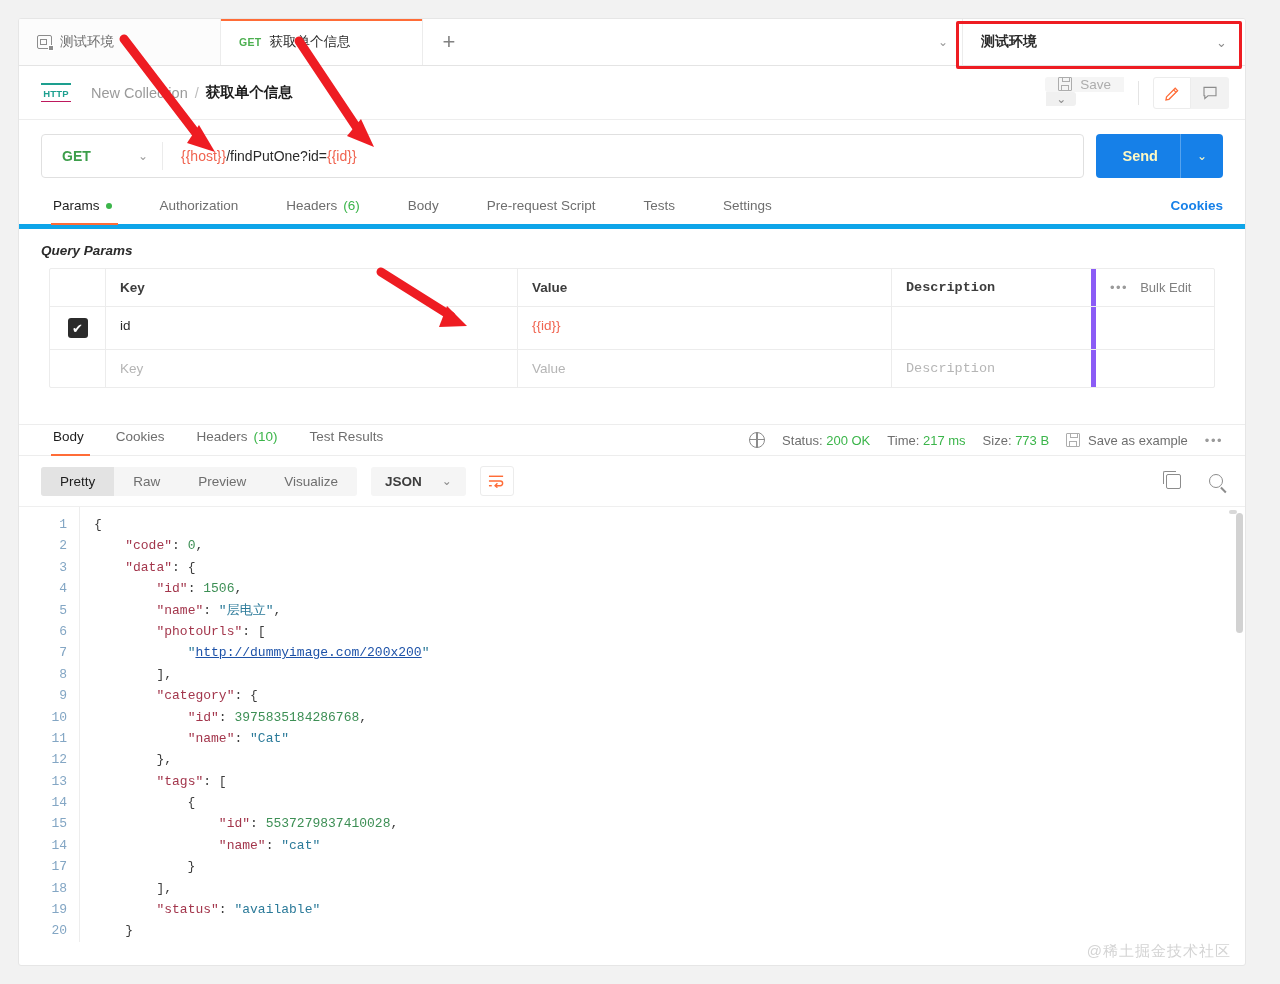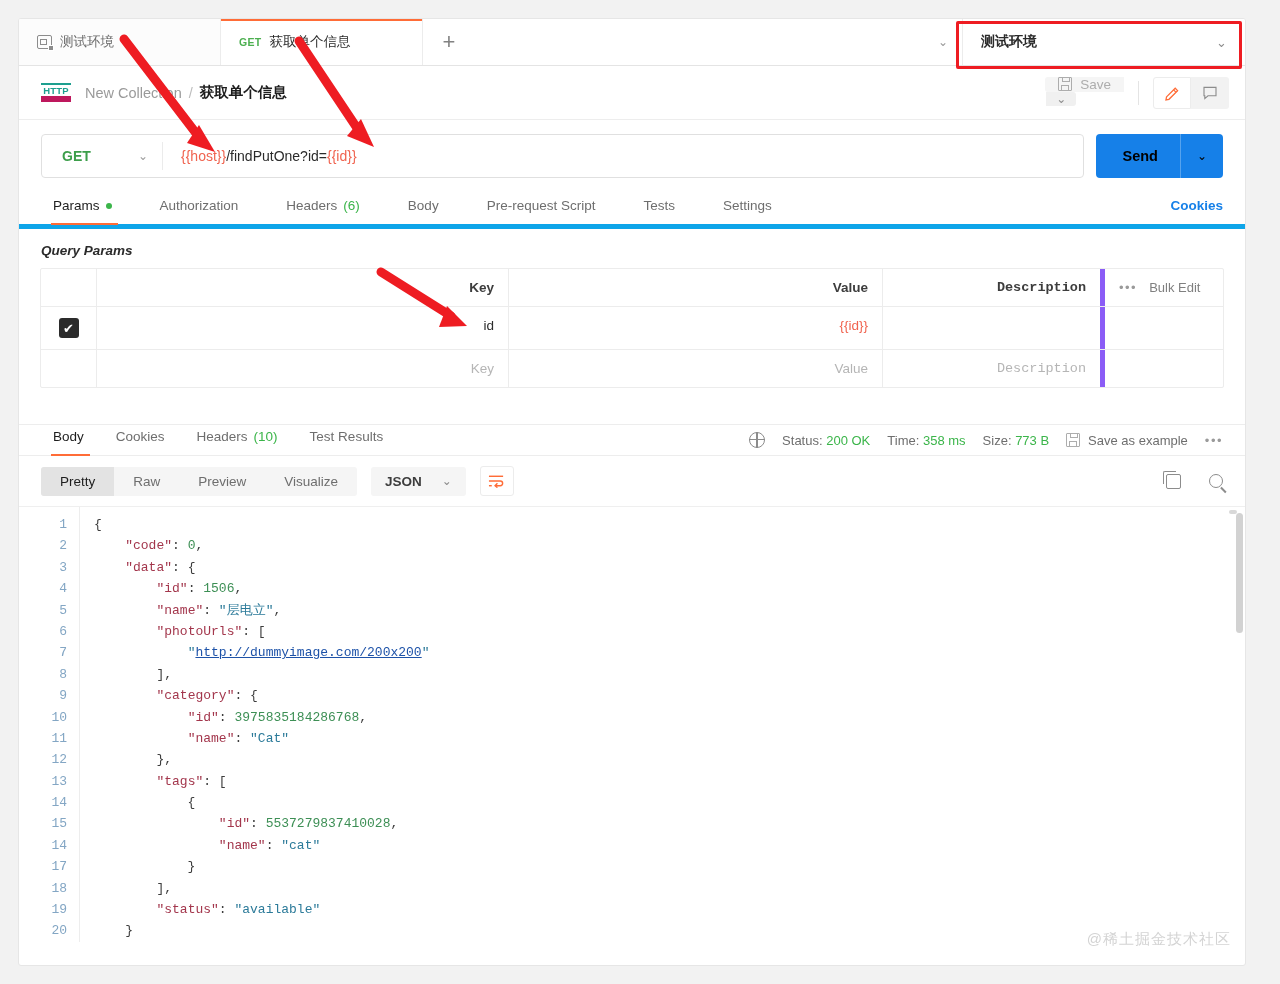--- a/index.html
+++ b/index.html
@@ -93,27 +93,27 @@
   
   .req-header {
     display: flex; align-items: center;
     height: 54px;
     padding: 0 16px 0 22px;
     border-bottom: 1px solid #ededed;
   }
   .http-icon {
     width: 30px; height: 19px;
     border-top: 2px solid #1d9f8f;
-    border-bottom: 6px solid #be185d;
+    border-bottom: 1px solid #be185d;
     color: #1d9f8f;
     font-size: 9.5px; font-weight: 700;
     display:flex; align-items:center; justify-content:center;
     letter-spacing: .2px;
     flex: none;
-    margin-right: 14px;
+    margin-right: 20px;
   }
   .crumb-parent { font-size: 14.5px; color: #9a9a9a; }
   .crumb-sep { font-size: 14.5px; color: #bdbdbd; margin: 0 7px; }
   .crumb-current { font-size: 14.5px; color: #1d1d1d; font-weight: 700; }
   .req-header-spacer { flex: 1; }
   .save-group { display: flex; align-items: stretch; height: 32px; flex-direction: column; }
   .save-btn {
     display:flex; align-items:center; gap:8px;
     padding: 0 13px;
     background: #f5f5f5;
@@ -154,21 +154,21 @@
     font-size: 14px; font-weight: 700; color: #3c9e4a;
     cursor: pointer;
   }
   .method-sel .chev { color:#9e9e9e; font-weight:400; font-size:12px; }
   .url-divider { width:1px; align-self:stretch; margin: 7px 0; background:#ebebeb; }
   .url-text { padding-left: 18px; font-size: 14px; color: #2b2b2b;
      font-family:"Liberation Sans","DejaVu Sans",sans-serif; }
   .var { color: #f0634f; }
   .send-btn {
     display:flex; align-items:center; height:44px;
-    background:#1680e8; border-radius:4px; color:#000000;
+    background:#1680e8; border-radius:4px; color:#fef9c3;
     font-size:14.5px; font-weight:700; cursor:pointer;
   }
   .send-btn .lbl { padding: 0 22px 0 26px; }
   .send-btn .sep { width:1px; height:100%; background:rgba(255,255,255,.28); }
   .send-btn .chev { padding: 0 16px; font-weight:400; font-size:12px; }
 
   
   .req-tabs { display:flex; align-items:flex-end; gap:16px; padding: 4px 22px 0 22px;
      border-bottom:5px solid #0ea5e9; }
   .rtab {
@@ -180,21 +180,21 @@
   .rtab.active { color:#1d1d1d; font-weight:400; }
   .rtab.active::after {
     content:""; position:absolute; left:10px; right:10px; bottom:-1px; height:2.5px; background:#ff6c37;
   }
   .green-dot { width:6px; height:6px; border-radius:50%; background:#3bb54a; }
   .count-green { color:#3bb54a; }
   .cookies-link { margin-left:auto; font-size:13.5px; color:#1680e8; font-weight:700; cursor:pointer; padding-bottom:11px;}
 
   
   .qp-title { font-size:13.5px; font-weight:700; color:#2b2b2b; padding: 14px 22px 10px 22px; font-style: italic; }
-  .tbl { margin: 0 21px; border:1px solid #ececec; border-radius:2px;text-align:right; }
+  .tbl { margin: 0 30px; border:1px solid #ececec; border-radius:2px; }
   .trow { display:flex; align-items:stretch; border-bottom:1px solid #ececec; }
   .trow:last-child { border-bottom:none; }
   .tcell { padding: 11px 14px; font-size:13.5px; }
   .c-check { width:56px; display:flex; align-items:center; justify-content:center; border-right:1px solid #ececec; }
   .c-key { flex: 0 0 412px; border-right:1px solid #ececec; color:#2b2b2b; }
   .c-val { flex: 0 0 374px; border-right:1px solid #ececec; }
   .c-desc { flex: 1; border-right:5px solid #8b5cf6;font-family:Liberation Mono, monospace; }
   .c-bulk { width:118px; display:flex; align-items:center; gap:12px; padding:0 14px;
             font-size:13px; color:#808080; cursor:pointer;}
   .hdrcell { font-weight:700; color:#3d3d3d; }
@@ -244,21 +244,21 @@
   .s { color:#2b7a99; }
   .n { color:#3d8f55; }
   .p { color:#3d3d3d; }
   .u { color:#1d52a8; text-decoration:underline; }
   .vscroll { position:absolute; right:2px; top:6px; width:7px; height:120px; background:#d2d2d2; border-radius:4px;}
 
   
   .ann { position:absolute; pointer-events:none; }
   .redbox { position:absolute; border:3px solid #ee1c22; border-radius:2px; pointer-events:none; }
   .watermark {
-    position:absolute; right:14px; bottom:16px;
+    position:absolute; right:14px; bottom:4px;
     font-size:15px; color:#d4d4d4; letter-spacing:1px;
   }
 </style>
 </head>
 <body>
 
 <div id="app">
 
   <div class="tabbar">
     <div class="tab">
@@ -392,21 +392,21 @@
     <div class="rtab">
       <span>Headers</span>
       <span class="count-green">(10)</span>
     </div>
     <div class="rtab">
       <span>Test Results</span>
     </div>
     <div class="resp-meta">
       <span class="globe"></span>
       <span><span>Status:</span> <span class="val">200 OK</span></span>
-      <span><span>Time:</span> <span class="val">358 ms</span></span>
+      <span><span>Time:</span> <span class="val">217 ms</span></span>
       <span><span>Size:</span> <span class="val">773 B</span></span>
       <span class="sae">
         <span class="floppy"></span>
         <span>Save as example</span>
       </span>
       <span class="dots">•••</span>
     </div>
   </div>
 
   <div class="viewer-bar">

